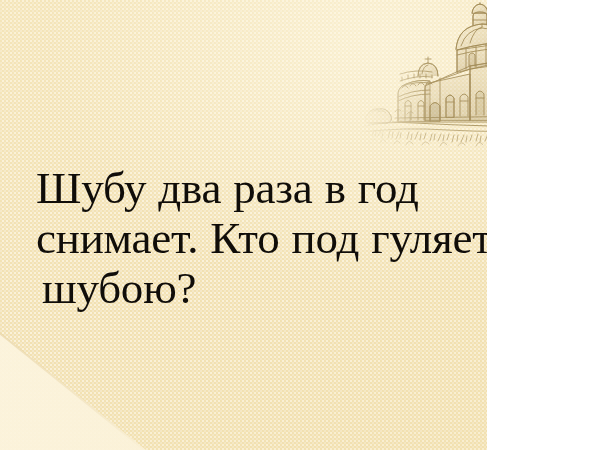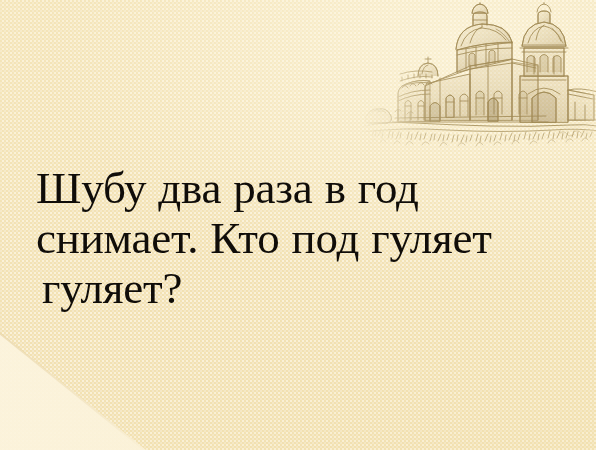--- a/index.html
+++ b/index.html
@@ -3,21 +3,21 @@
 <meta charset="utf-8">
 <title>Quote Card</title>
 <style>
   html, body {
     margin: 0;
     padding: 0;
     background: #ffffff;
   }
   #card {
     position: relative;
-    width: 596px;
+    width: 487px;
     height: 450px;
     overflow: hidden;
     background-color: #f7e9c0;
     font-family: "Liberation Serif", "DejaVu Serif", serif;
     -webkit-font-smoothing: antialiased;
   }
 
   
   #paper-texture {
     position: absolute;
@@ -291,16 +291,16 @@
           <path d="M198 131 q4 -3 7 1 q3 4 7 0 M212 130 q4 -3 7 1"></path>
         </g>
 
       </g>
     </svg>
   </div>
 
   <div id="quote-block">
     <div class="quote-line">Шубу два раза в год</div>
     <div class="quote-line">снимает. Кто под гуляет</div>
-    <div class="quote-line indent">гуляет?</div>
+    <div class="quote-line indent">шубою?</div>
   </div>
 
 </div>
 
 </body></html>

